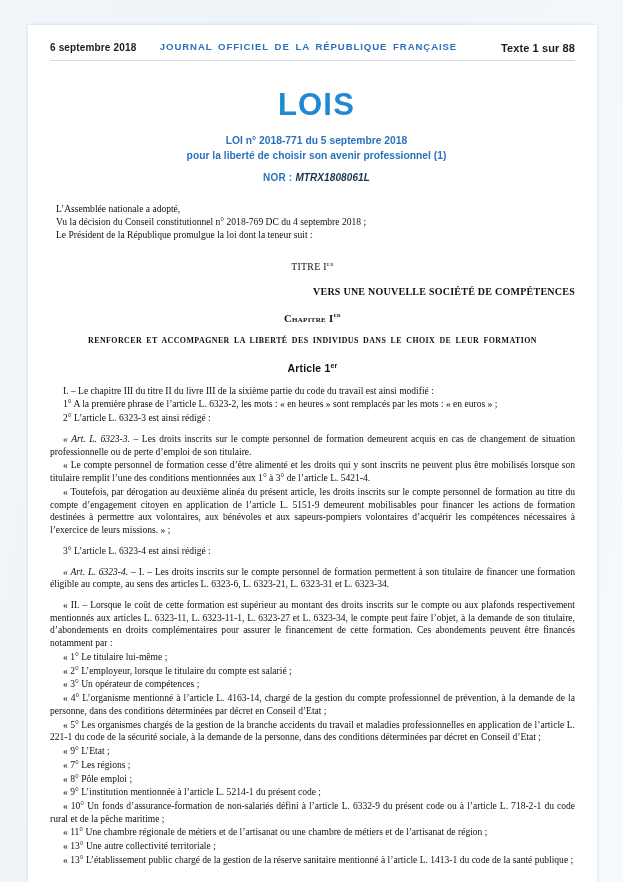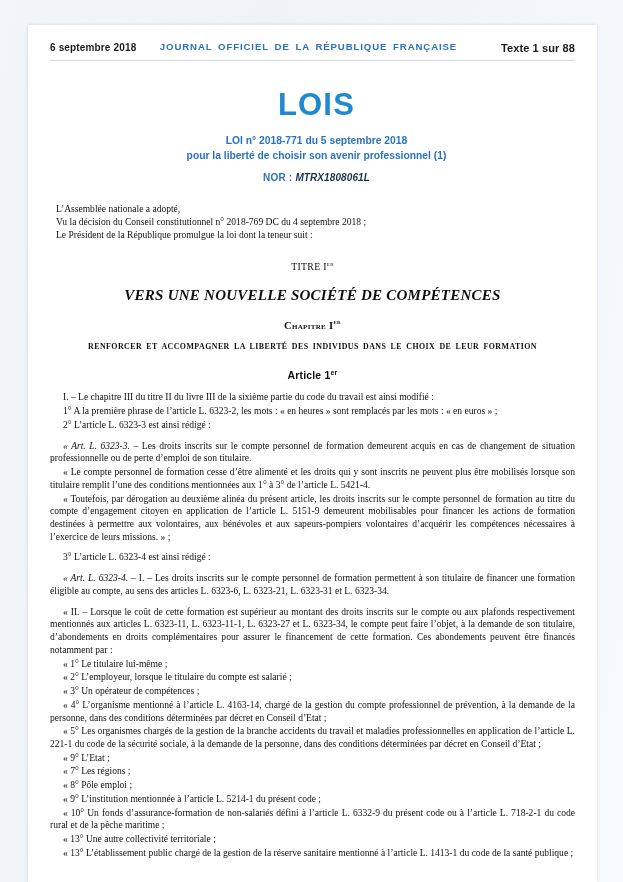--- a/index.html
+++ b/index.html
@@ -128,26 +128,25 @@
   
   .titre {
     text-align: center;
     margin-top: 19px;
     font-size: 9.8px;
     font-variant: small-caps;
     letter-spacing: 0.3px;
   }
   .titre sup { font-size: 6.6px; }
   .sous-titre {
-    text-align: center;
+    text-align: right;
     margin-top: 11px;
-    font-size: 15px;
+    font-size: 10px;
     font-weight: bold;
     letter-spacing: 0.25px;
-    font-style: italic;
   }
   .chapitre {
     text-align: center;
     margin-top: 13px;
     font-size: 10.6px;
     font-weight: bold;
     font-variant: small-caps;
     letter-spacing: 0.3px;
   }
   .chapitre sup { font-size: 7px; }
@@ -241,18 +240,19 @@
       <p class="para tight">« 1° Le titulaire lui-même ;</p>
       <p class="para tight">« 2° L’employeur, lorsque le titulaire du compte est salarié ;</p>
       <p class="para tight">« 3° Un opérateur de compétences ;</p>
       <p class="para tight">« 4° L’organisme mentionné à l’article L. 4163-14, chargé de la gestion du compte professionnel de prévention, à la demande de la personne, dans des conditions déterminées par décret en Conseil d’Etat ;</p>
       <p class="para tight">« 5° Les organismes chargés de la gestion de la branche accidents du travail et maladies professionnelles en application de l’article L. 221-1 du code de la sécurité sociale, à la demande de la personne, dans des conditions déterminées par décret en Conseil d’Etat ;</p>
       <p class="para tight">« 9° L’Etat ;</p>
       <p class="para tight">« 7° Les régions ;</p>
       <p class="para tight">« 8° Pôle emploi ;</p>
       <p class="para tight">« 9° L’institution mentionnée à l’article L. 5214-1 du présent code ;</p>
       <p class="para tight">« 10° Un fonds d’assurance-formation de non-salariés défini à l’article L. 6332-9 du présent code ou à l’article L. 718-2-1 du code rural et de la pêche maritime ;</p>
+      <p class="para tight">« 11° Une chambre régionale de métiers et de l’artisanat ou une chambre de métiers et de l’artisanat de région ;</p>
       <p class="para tight">« 13° Une autre collectivité territoriale ;</p>
       <p class="para tight">« 13° L’établissement public chargé de la gestion de la réserve sanitaire mentionné à l’article L. 1413-1 du code de la santé publique ;</p>
 
     </div>
   </div>
 </div>
 
 </body></html>

